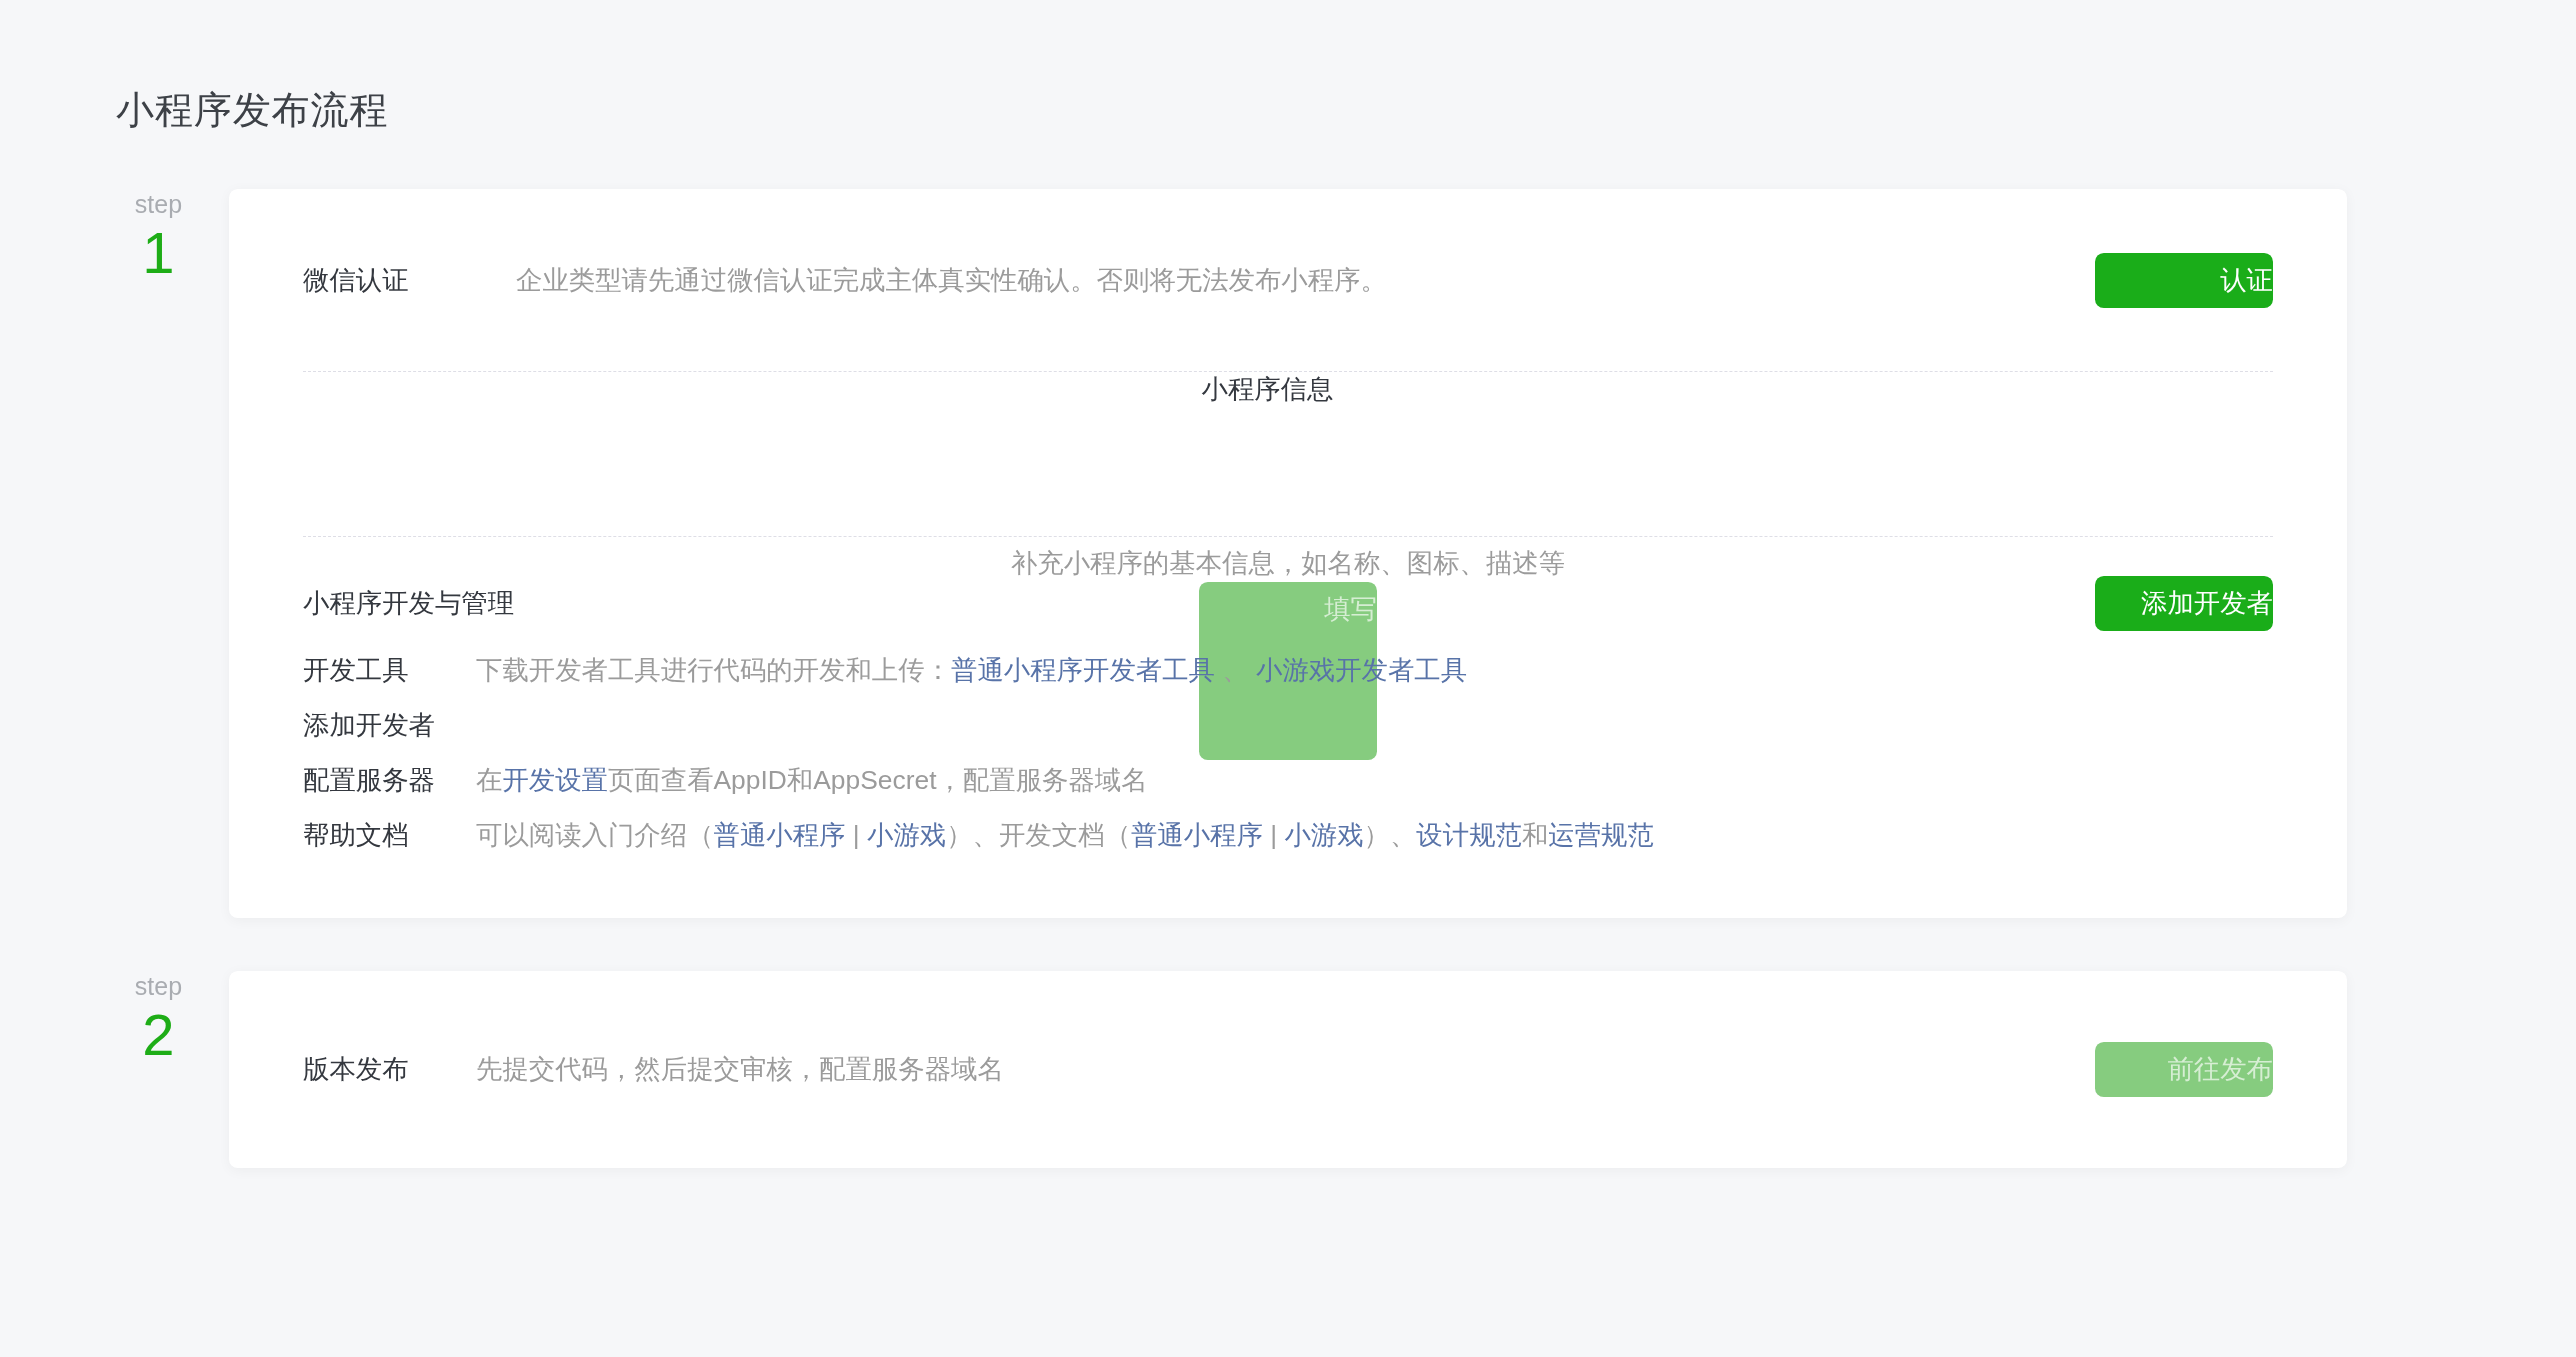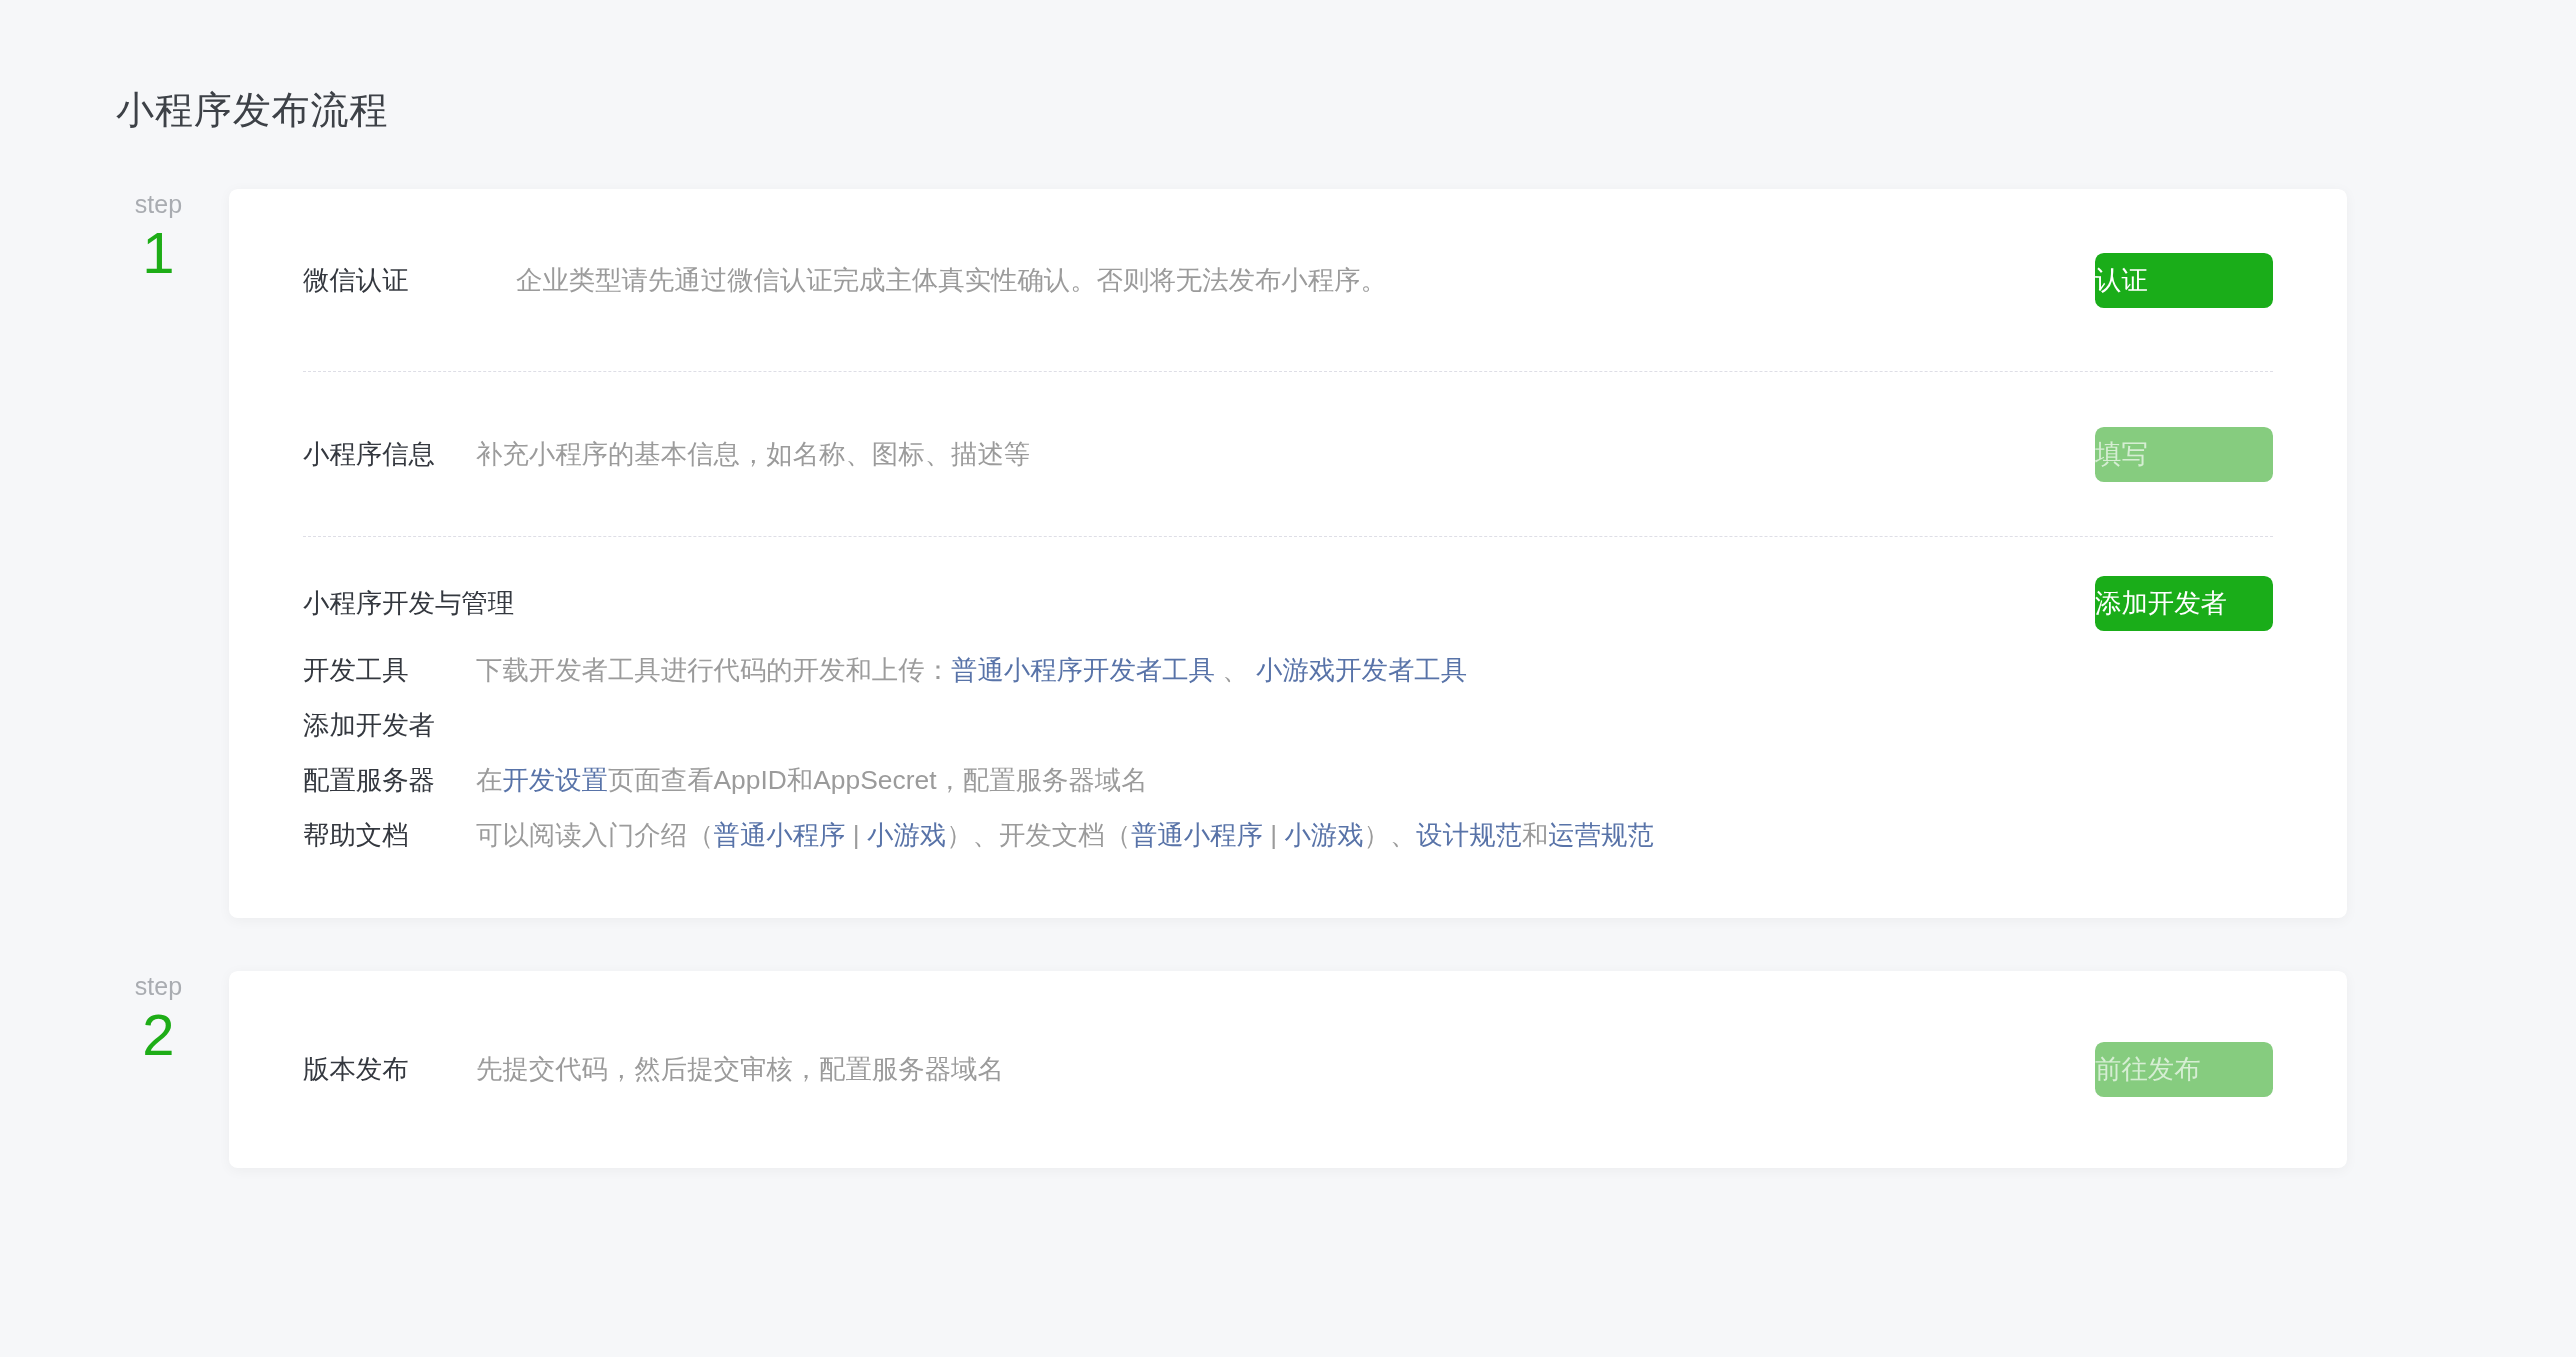--- a/index.html
+++ b/index.html
@@ -18,28 +18,28 @@
   .step-block { position:relative; margin:0 229px 53px 229px; }
   .step-label { position:absolute; left:-102px; top:1.8px; width:63px; text-align:center; }
   .step-word { font-size:25px; color:#a9acb1; line-height:1.1; }
   .step-number { font-size:58px; color:#1ead17; line-height:1; margin-top:5.3px; }
   .card {
     background:#ffffff; border-radius:8.8px;
     box-shadow:0 2.6px 12.3px rgba(0,0,0,0.045);
   }
   .row { display:flex; align-items:center; padding:0 74px; }
   .h206 { height:182px;gap:40px; }
-  .h186 { height:164px; }
+  .h186 { height:164px;flex-direction:column; }
   .h224 { height:197px; }
   .row-title { flex:0 0 173px; width:173px; font-size:26.4px; color:#34383f; }
   .row-desc  { flex:1; font-size:26.4px; color:#9b9b9b; line-height:1.4; }
   .link { color:#5873a8; cursor:pointer; }
   .btn {
     flex:0 0 178px; width:178px; height:55px; border-radius:8.8px;
-    font-size:26.4px; line-height:55px; text-align:left;
+    font-size:26.4px; line-height:55px; text-align:right;
     cursor:pointer; user-select:none;
   }
   .btn.primary  { background:#1aad19; color:#ffffff; }
   .btn.disabled { background:#86cc7f; color:rgba(255,255,255,0.66); cursor:default; }
   .divider { height:0; border-top:1.8px dashed #dedee6; margin:0 74px; }
   .group { padding:39px 74px 55px 74px; }
   .group-header { display:flex; align-items:center; height:55px; margin-bottom:12.3px; }
   .group-title { flex:1; font-size:26.4px; color:#34383f; }
   .group-row { display:flex; align-items:center; height:55px; }
 </style>

